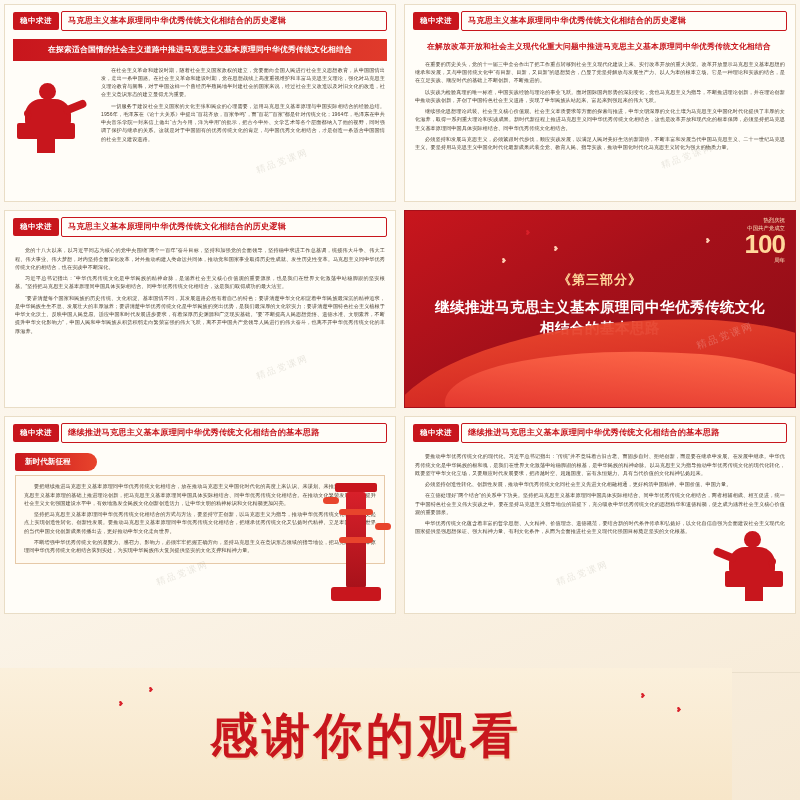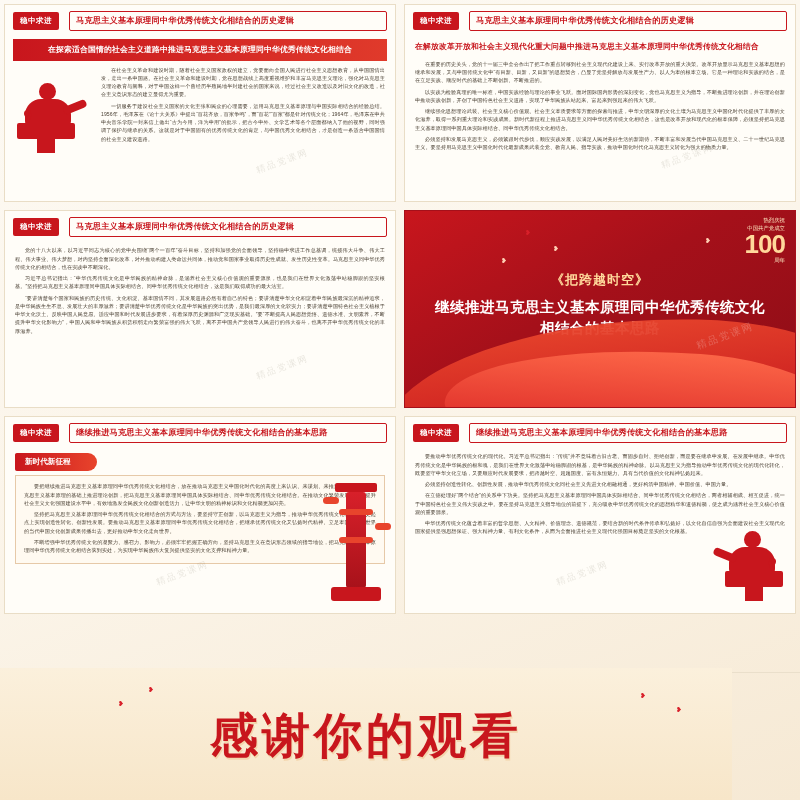--- a/index.html
+++ b/index.html
@@ -27,21 +27,21 @@
     margin: 4px;
     background: #fffdf8;
     border: 1px solid #e9ddc6;
     overflow: hidden;
   }
 
   
   .topbar {
     position: relative;
     display: flex; align-items: center;
-    gap: 10px;
+    gap: 2px;
     padding: 6px 8px 4px 8px;
   }
   .tag {
     flex: 0 0 auto;
     background: #c8161d;
     color: #fff;
     font-size: 7.5px;
     font-weight: bold;
     letter-spacing: .5px;
     padding: 4px 7px;
@@ -68,21 +68,21 @@
     color: #fff;
     font-size: 7.8px;
     font-weight: bold;
     line-height: 1.45;
     padding: 5px 8px;
     border-radius: 0;
     text-align: center;
     letter-spacing: .2px;
   }
   .banner-plain {
-    margin: 4px 8px 0 8px;
+    margin: 4px 8px 0 20px;
     color: #c8161d;
     font-size: 7.8px;
     font-weight: bold;
     line-height: 1.5;
     padding: 2px 2px;
     letter-spacing: .2px;
   }
   .banner-tabbed {
     display: inline-block;
     margin: 6px 0 0 10px;
@@ -349,21 +349,21 @@
       <div class="badge100">
         <span>热烈庆祝</span><br>
         <span>中国共产党成立</span>
         <span class="num">100</span>
         <span>周年</span>
       </div>
       <div class="bird" style="left:120px; top:18px;">❥</div>
       <div class="bird light" style="left:148px; top:34px;">❥</div>
       <div class="bird light" style="left:96px; top:46px;">❥</div>
       <div class="bird light" style="left:300px; top:26px;">❥</div>
-      <div class="part-label">《把跨越时空》</div>
+      <div class="part-label">《第三部分》</div>
       <div class="hero-title">继续推进马克思主义基本原理同中华优秀传统文化相结合的基本思路</div>
       <div class="ribbon"></div>
       <div class="ribbon2"></div>
       <div class="wm2" style="left:290px; top:118px;">精品党课网</div>
     </div>
 
     <div class="slide">
       <div class="topbar">
         <div class="tag">稳中求进</div>
         <div class="title-pill">继续推进马克思主义基本原理同中华优秀传统文化相结合的基本思路</div>

